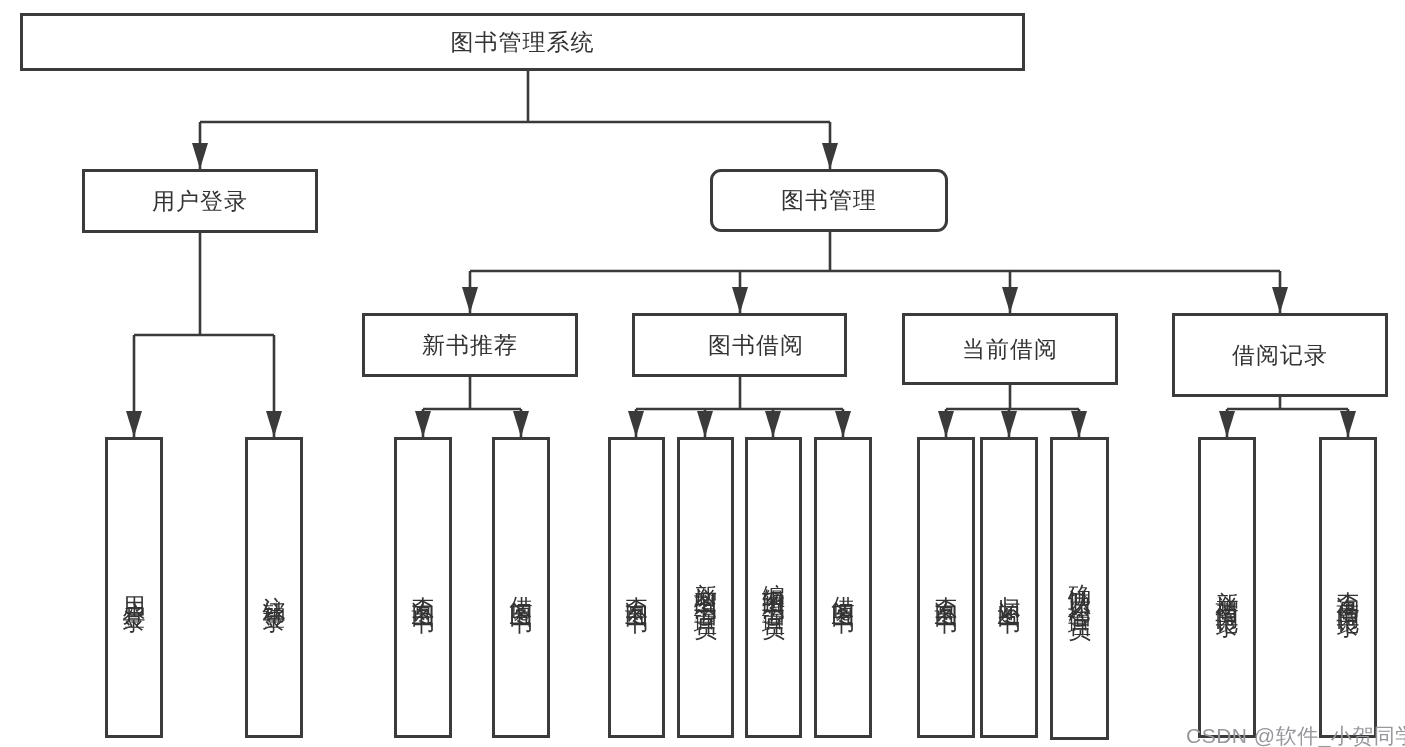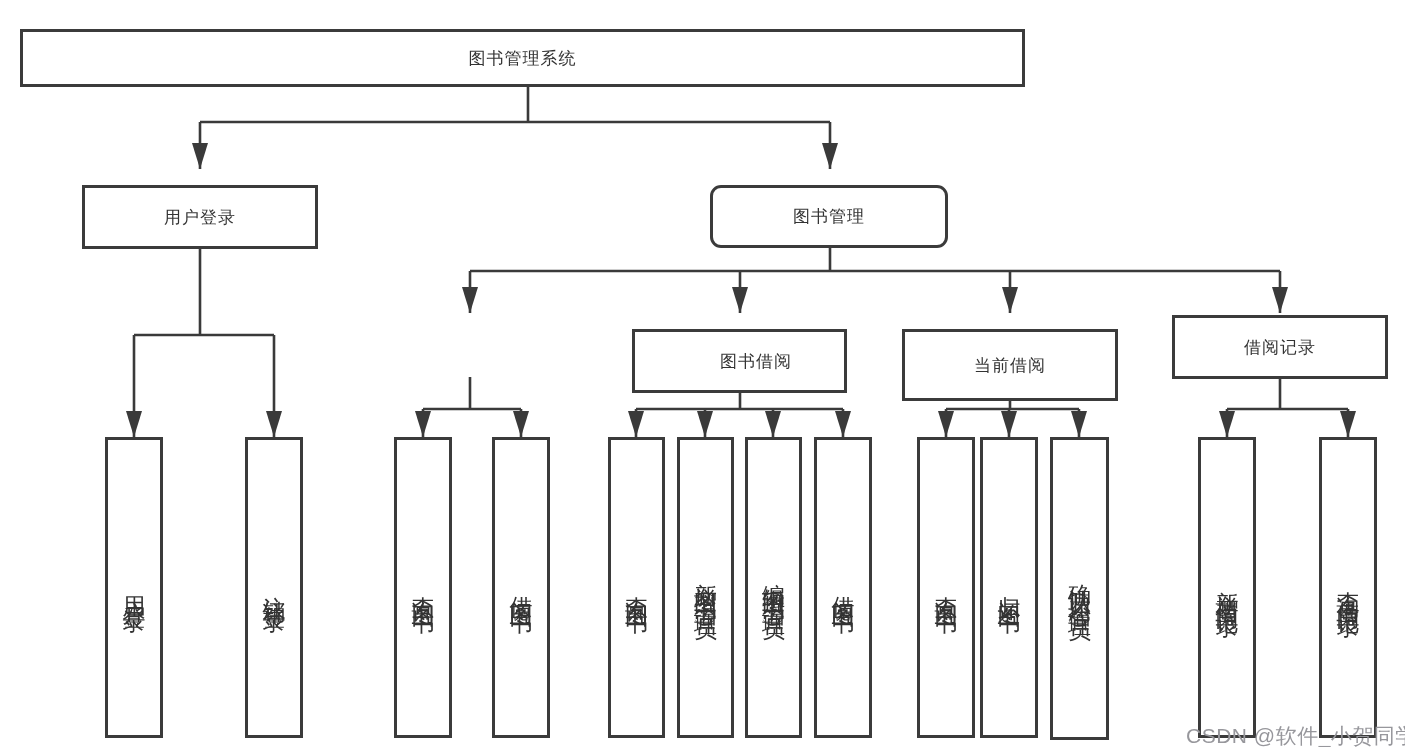--- a/index.html
+++ b/index.html
@@ -6,21 +6,21 @@
   #stage {
     position:relative; width:1405px; height:747px; background:#ffffff;
     font-family:"Liberation Sans","DejaVu Sans",sans-serif; overflow:hidden;
   }
   #wires { position:absolute; left:0; top:0; z-index:1; }
   .box {
     position:absolute; background:#ffffff; border:3px solid #3b3b3b;
     box-sizing:border-box; display:flex; align-items:center; justify-content:center;
     color:#333333; z-index:2;
   }
-  .hbox { font-size:17px; letter-spacing:1px;margin-top:16px; }
+  .hbox { font-size:23px; letter-spacing:1px; }
   .vbox { z-index:2; }
   .vtext {
     writing-mode:vertical-rl; text-orientation:mixed;
     font-size:23px; letter-spacing:5px; line-height:1.0; color:#333333;
   }
   .watermark {
     position:absolute; left:1186px; top:722px; z-index:5;
     font-size:21px; color:#97979c; letter-spacing:0.5px; white-space:nowrap;
   }
 </style>
@@ -73,23 +73,24 @@
       <line x1="1227" y1="409" x2="1227" y2="437"></line>
       <line x1="1348" y1="409" x2="1348" y2="437"></line>
     </g>
   </svg>
 
   <div class="box hbox" style="left:20px; top:13px; width:1005px; height:58px;">图书管理系统</div>
 
   <div class="box hbox" style="left:82px; top:169px; width:236px; height:64px;">用户登录</div>
   <div class="box hbox" style="left:710px; top:169px; width:238px; height:63px;border-radius:11px;">图书管理</div>
 
+  <div class="box hbox" style="left:362px; top:313px; width:216px; height:64px;">新书推荐</div>
   <div class="box hbox" style="left:632px; top:313px; width:215px; height:64px;padding-left:33px;">图书借阅</div>
   <div class="box hbox" style="left:902px; top:313px; width:216px; height:72px;">当前借阅</div>
-  <div class="box hbox" style="left:1172px; top:299px; width:216px; height:64px;">借阅记录</div>
+  <div class="box hbox" style="left:1172px; top:313px; width:216px; height:84px;">借阅记录</div>
 
   <div class="box vbox" style="left:105px; top:437px; width:58px; height:301px;">
     <span class="vtext">用户登录</span>
   </div>
   <div class="box vbox" style="left:245px; top:437px; width:58px; height:301px;">
     <span class="vtext">注销登录</span>
   </div>
 
   <div class="box vbox" style="left:394px; top:437px; width:58px; height:301px;">
     <span class="vtext">查询图书</span>

